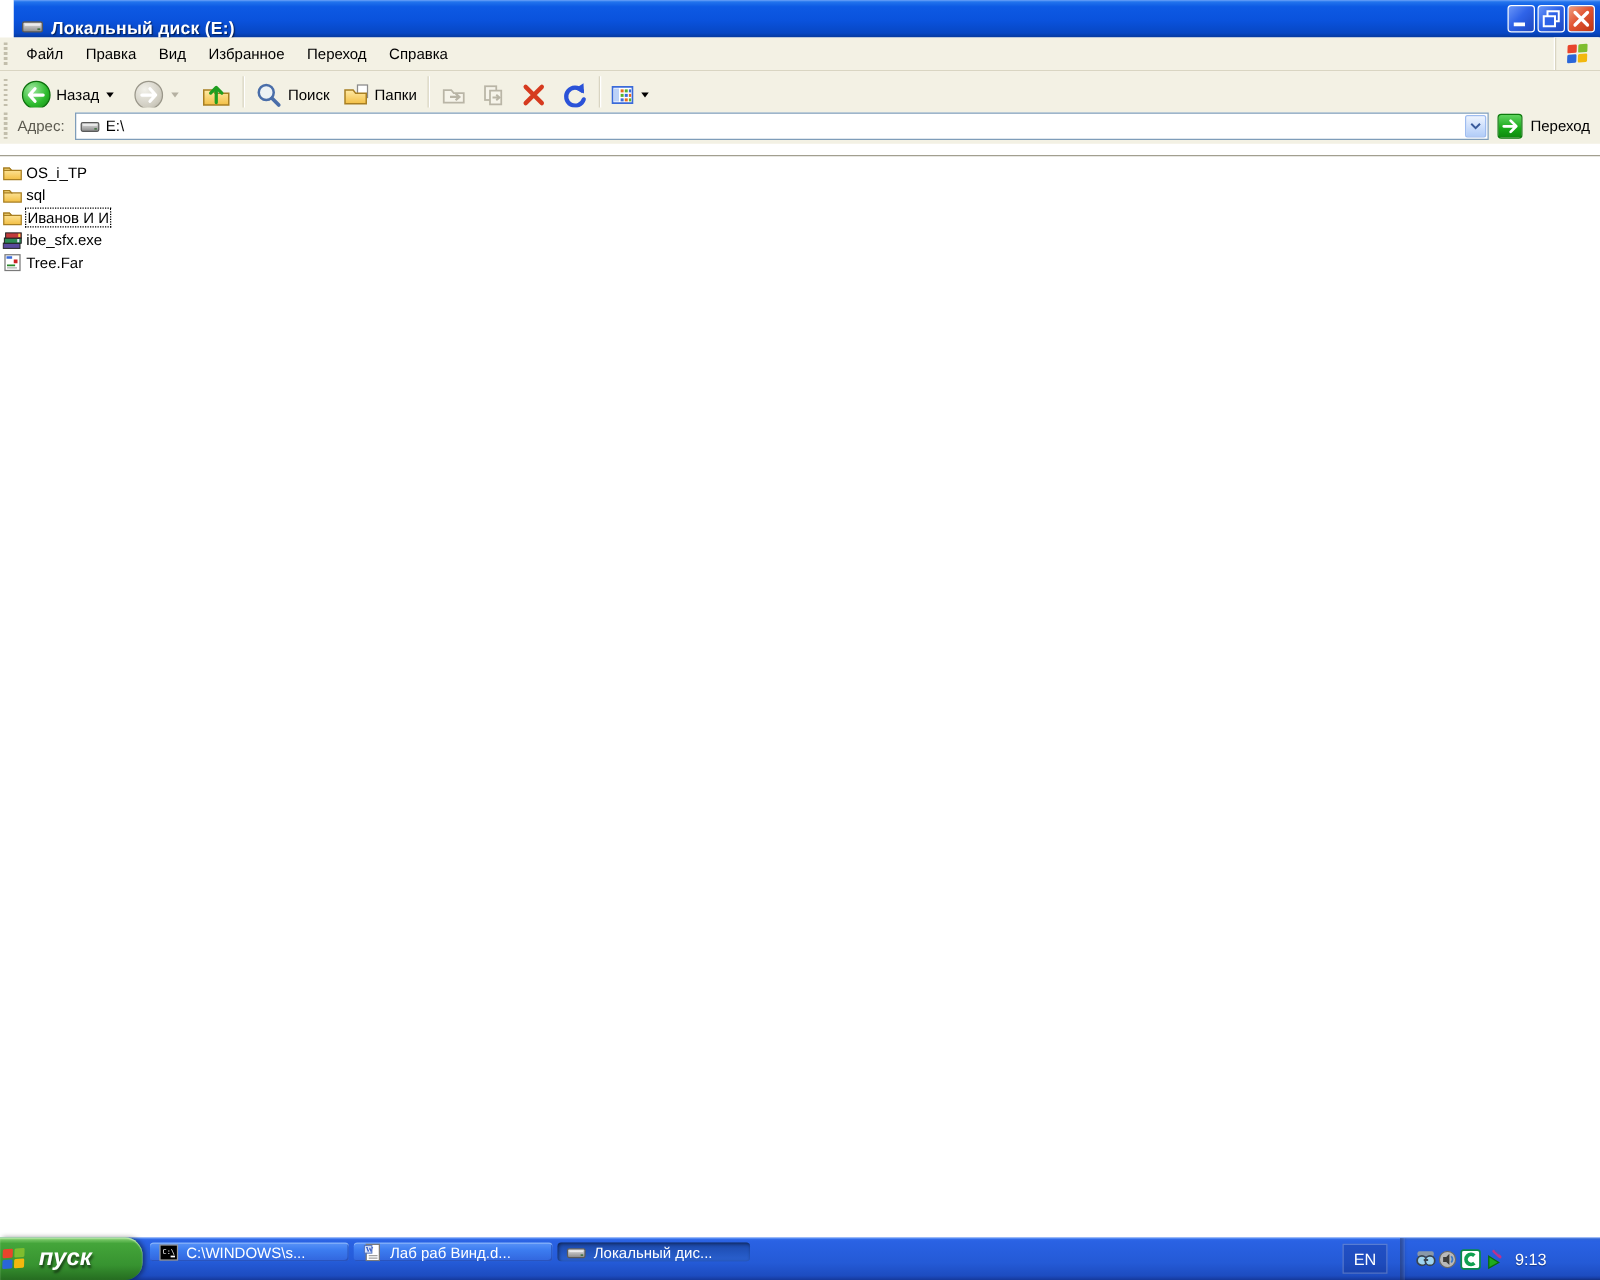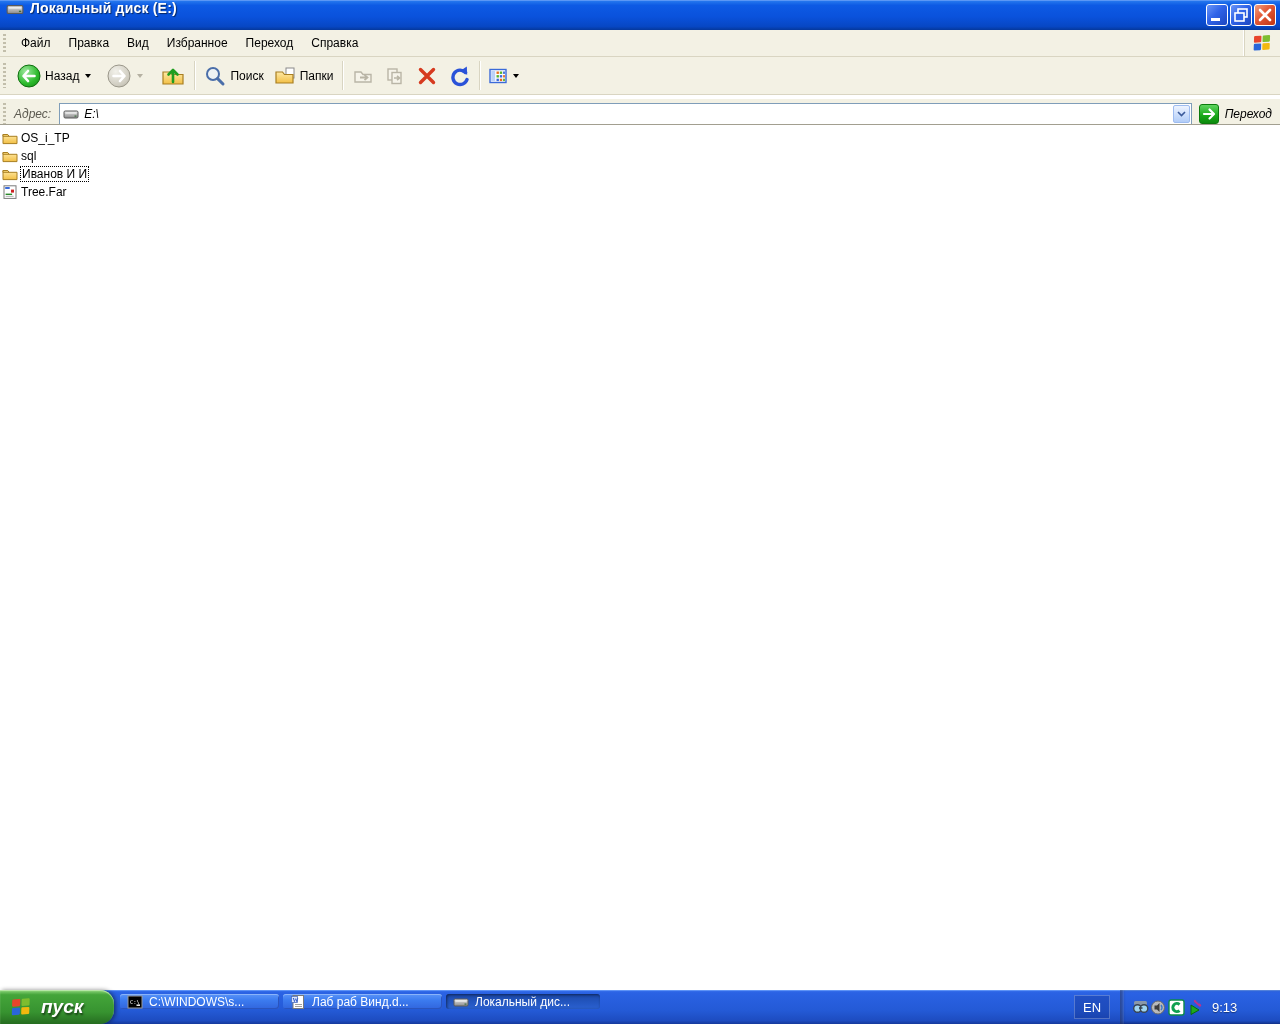--- a/index.html
+++ b/index.html
@@ -1,22 +1,22 @@
 <!DOCTYPE html>
 <html><head>
 <meta charset="utf-8">
 <style>
   * { box-sizing: border-box; margin: 0; padding: 0; }
   html,body { width:1280px; height:1024px; overflow:hidden; }
   body { font-family:"Liberation Sans", sans-serif; font-size:12px; background:#fff; position:relative; }
 
   
-  .titlebar { position:absolute; top:0; left:0; right:0; height:30px;
+  .titlebar { position:absolute; top:0; left:11px; right:0; height:30px;
     background:linear-gradient(180deg,#2a7ef0 0%,#0d5ae4 18%,#0a52dc 55%,#0747c4 88%,#05389c 100%);
-    box-shadow:inset 0 1px 0 #5a97f5; display:flex; align-items:flex-start; padding-left:6px; }
+    box-shadow:inset 0 1px 0 #5a97f5; display:flex; align-items:flex-end; padding-left:6px; }
   .title-icon { width:18px; height:18px; flex:0 0 auto; }
   .title-text { color:#fff; font-weight:bold; font-size:14px; margin-left:6px;
     text-shadow:1px 1px 1px rgba(0,0,0,.55); letter-spacing:.2px; }
   .winbtns { position:absolute; right:4px; top:4px; display:flex; gap:2px; }
   .winbtn { width:22px; height:22px; border:1px solid #fff; border-radius:3px;
     display:flex; align-items:center; justify-content:center; }
   .btn-blue { background:linear-gradient(135deg,#6a96f8 0%,#2f63e8 45%,#1d47c0 100%); }
   .btn-close { background:linear-gradient(135deg,#f0a080 0%,#e25634 45%,#bf3512 100%); }
 
   
@@ -34,21 +34,21 @@
   
   .toolbar { top:57px; height:38px; border-bottom:1px solid #d9d5c2; }
   .tb-btn { display:flex; align-items:center; gap:4px; padding:0 5px; height:32px; cursor:default; }
   .tb-label { color:#000; }
   .caret { width:0; height:0; border-left:3px solid transparent; border-right:3px solid transparent;
     border-top:4px solid #000; margin-left:2px; }
   .caret.dis { border-top-color:#b5b1a2; }
   .ic24 { width:24px; height:24px; } .ic22 { width:22px; height:22px; } .ic18 { width:18px; height:18px; }
 
   
-  .addressbar { top:99px; height:29px;font-style:italic; }
+  .addressbar { top:86px; height:29px; }
   .addr-label { color:#5c5a50; padding:0 8px 0 2px; }
   .combo { flex:1; height:22px; background:#fff; border:1px solid #7f9db9; display:flex;
     align-items:center; padding-left:3px; position:relative; margin-right:7px; }
   .combo .ic16 { width:16px; height:16px; }
   .combo-value { margin-left:5px; color:#000; }
   .combo-drop { position:absolute; right:1px; top:1px; bottom:1px; width:17px;
     background:linear-gradient(180deg,#eef4fe 0%,#cfe0fc 50%,#b2cdf8 100%);
     border:1px solid #9ebcf0; border-radius:2px; display:flex; align-items:center; justify-content:center; }
   .go-cluster { display:flex; align-items:center; gap:6px; padding-right:8px; }
   .go-icon { width:20px; height:20px; border-radius:3px; border:1px solid #0c7a0c;
@@ -64,21 +64,21 @@
   .file-row .ic16 { width:16px; height:16px; flex:0 0 auto; }
   .file-label { margin-left:3px; color:#000; white-space:pre; }
   .file-label.focused { outline:1px dotted #000; outline-offset:0px; padding:0 1px; }
 
   
   .taskbar { position:absolute; bottom:0; left:0; right:0; height:34px;
     background:linear-gradient(180deg,#3a74ee 0%,#2a62e4 8%,#245ad6 60%,#1d4cc0 90%,#15399b 100%);
     box-shadow:inset 0 1px 0 #5e93f6; }
   .start-btn { position:absolute; left:0; top:0; height:34px; width:114px;
     background:linear-gradient(180deg,#8fd77c 0%,#44a53a 14%,#379330 65%,#256c20 100%);
-    border-radius:0 14px 14px 0; display:flex; align-items:center; gap:7px; padding-left:10px;
+    border-radius:0 14px 14px 0; display:flex; align-items:center; gap:7px; 
     box-shadow:inset 0 1px 1px #bce8ac, 2px 0 4px rgba(0,0,0,.45); cursor:pointer; }
   .start-label { color:#fff; font-style:italic; font-weight:bold; font-size:19px;
     text-shadow:1px 2px 2px rgba(0,0,0,.55); padding-right:10px; }
   .task-btn { position:absolute; top:4px; height:15px; border-radius:3px;
     background:linear-gradient(180deg,#5a94f8 0%,#3c7cf0 40%,#3165dd 100%);
     box-shadow:inset 0 1px 0 #8ab4fa, inset -1px -1px 0 #2a54bd;
     color:#fff; display:flex; align-items:center; gap:6px; padding:0 7px; font-size:12px;
     white-space:nowrap; overflow:hidden; cursor:pointer; }
   .task-btn.active { background:linear-gradient(180deg,#1c48a8 0%,#2356c0 55%,#2b61d0 100%);
     box-shadow:inset 1px 1px 3px rgba(0,0,0,.5); }
@@ -406,20 +406,26 @@
       <span class="file-label">sql</span>
     </div>
     <div class="file-row">
       <svg class="ic16">
           <use href="#sym-folder"></use>
         </svg>
       <span class="file-label focused">Иванов И И</span>
     </div>
     <div class="file-row">
       <svg class="ic16">
+          <use href="#sym-rar"></use>
+        </svg>
+      <span class="file-label">ibe_sfx.exe</span>
+    </div>
+    <div class="file-row">
+      <svg class="ic16">
           <use href="#sym-file"></use>
         </svg>
       <span class="file-label">Tree.Far</span>
     </div>
   </div>
 </div>
 
 <div class="taskbar">
   <div class="start-btn">
     <svg width="24" height="24">

